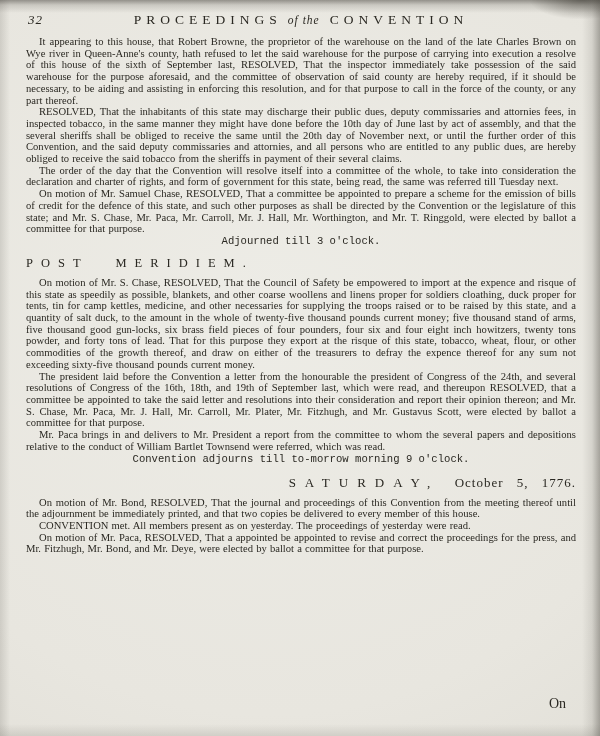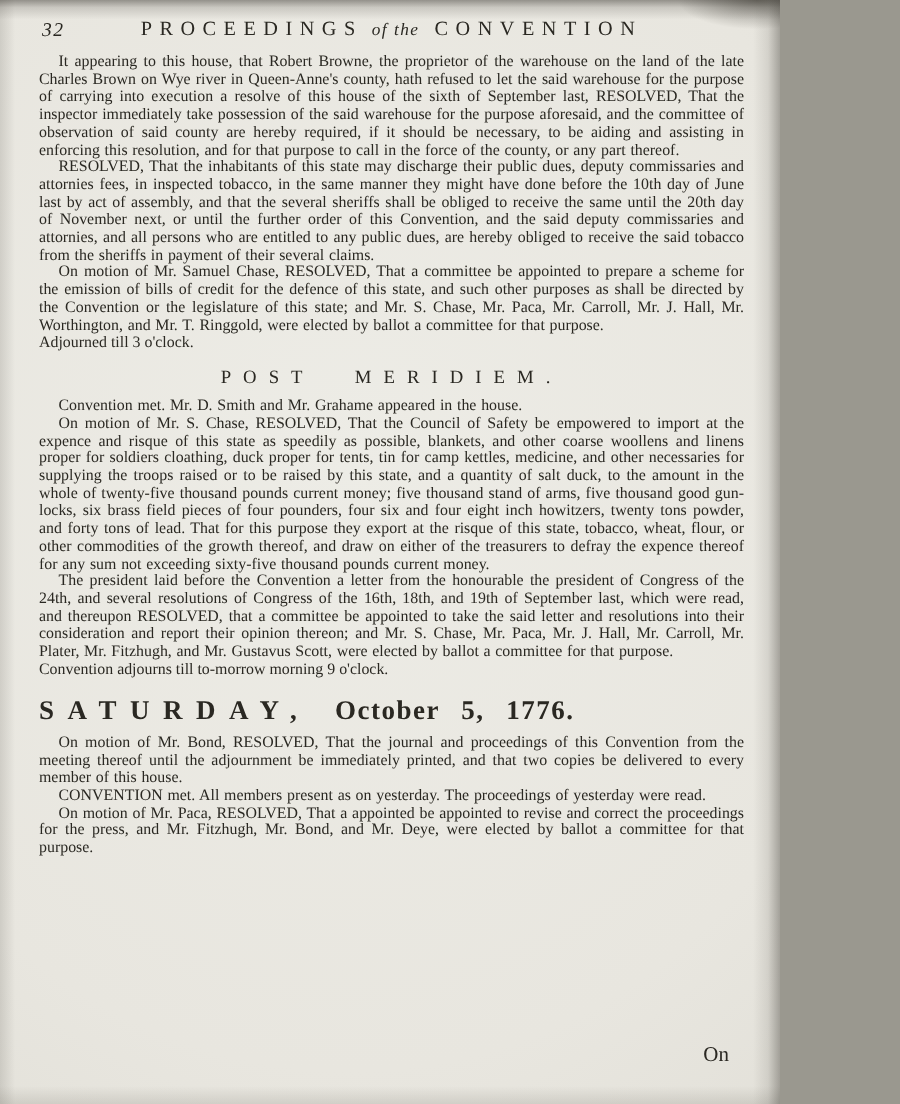--- a/index.html
+++ b/index.html
@@ -1,18 +1,18 @@
 <!DOCTYPE html>
 <html><head>
 <meta charset="utf-8">
 <style>
   html,body { margin:0; padding:0; background:#9a988f; }
   .page {
     position: relative;
-    width: 520px; height: 736px;
+    width: 600px; height: 736px;
     box-sizing: border-box;
     padding: 9px 24px 0 26px;
     margin: 0;
     overflow: hidden;
     font-family: "Liberation Serif", "DejaVu Serif", serif;
     color: #2a2822;
     background:
       radial-gradient(70px 26px at 97% 0%, rgba(58,55,48,.55), rgba(58,55,48,0) 75%),
       linear-gradient(180deg, rgba(62,59,53,.50) 0px, rgba(62,59,53,.18) 5px, rgba(62,59,53,0) 13px),
       linear-gradient(270deg, rgba(70,67,60,.42) 0px, rgba(70,67,60,.12) 8px, rgba(70,67,60,0) 18px),
@@ -46,35 +46,37 @@
     font-size: 10.6px;
     line-height: 11.7px;
     text-align: justify;
     text-indent: 13px;
     word-spacing: 0.5px;
   }
   .center-line {
     margin: 0;
     font-size: 10.6px;
     line-height: 12px;
+    text-align: center;
     text-indent: 0;
+    font-family: Liberation Mono, monospace;
   }
   .pm-heading {
     margin: 9px 0 6px 0;
-    text-align: center;
+    text-align: left;
     font-weight: normal;
     font-size: 12.5px;
     letter-spacing: 8px;
     word-spacing: 16px;
   }
   .sat-heading {
     margin: 10px 0 6px 0;
-    text-align: left;
-    font-weight: bold;
-    font-size: 18px;
+    text-align: right;
+    font-weight: normal;
+    font-size: 13px;
   }
   .sat-heading .day { letter-spacing: 9px; }
   .sat-heading .date { margin-left: 12px; word-spacing: 9px; letter-spacing: 1px; }
   .catchword {
     position: absolute;
     right: 34px; bottom: 24px;
     font-size: 14px;
   }
   section { display: block; }
 </style>
@@ -88,30 +90,31 @@
     <span class="running-title">
       <span class="caps">PROCEEDINGS</span>
       <span class="lower">of the</span>
       <span class="caps">CONVENTION</span>
     </span>
   </header>
 
   <section>
     <p class="body-par">It appearing to this house, that Robert Browne, the proprietor of the warehouse on the land of the late Charles Brown on Wye river in Queen-Anne's county, hath refused to let the said warehouse for the purpose of carrying into execution a resolve of this house of the sixth of September last, RESOLVED, That the inspector immediately take possession of the said warehouse for the purpose aforesaid, and the committee of observation of said county are hereby required, if it should be necessary, to be aiding and assisting in enforcing this resolution, and for that purpose to call in the force of the county, or any part thereof.</p>
     <p class="body-par">RESOLVED, That the inhabitants of this state may discharge their public dues, deputy commissaries and attornies fees, in inspected tobacco, in the same manner they might have done before the 10th day of June last by act of assembly, and that the several sheriffs shall be obliged to receive the same until the 20th day of November next, or until the further order of this Convention, and the said deputy commissaries and attornies, and all persons who are entitled to any public dues, are hereby obliged to receive the said tobacco from the sheriffs in payment of their several claims.</p>
+    <p class="body-par">The order of the day that the Convention will resolve itself into a committee of the whole, to take into consideration the declaration and charter of rights, and form of government for this state, being read, the same was referred till Tuesday next.</p>
     <p class="body-par">On motion of Mr. Samuel Chase, RESOLVED, That a committee be appointed to prepare a scheme for the emission of bills of credit for the defence of this state, and such other purposes as shall be directed by the Convention or the legislature of this state; and Mr. S. Chase, Mr. Paca, Mr. Carroll, Mr. J. Hall, Mr. Worthington, and Mr. T. Ringgold, were elected by ballot a committee for that purpose.</p>
     <p class="center-line">Adjourned till 3 o'clock.</p>
   </section>
 
   <h2 class="pm-heading">POST MERIDIEM.</h2>
 
   <section>
-    <p class="body-par">Convention met. Mr. D. Smith and Mr. Grahame appeared in the house.</p>
     <p class="body-par">On motion of Mr. S. Chase, RESOLVED, That the Council of Safety be empowered to import at the expence and risque of this state as speedily as possible, blankets, and other coarse woollens and linens proper for soldiers cloathing, duck proper for tents, tin for camp kettles, medicine, and other necessaries for supplying the troops raised or to be raised by this state, and a quantity of salt duck, to the amount in the whole of twenty-five thousand pounds current money; five thousand stand of arms, five thousand good gun-locks, six brass field pieces of four pounders, four six and four eight inch howitzers, twenty tons powder, and forty tons of lead. That for this purpose they export at the risque of this state, tobacco, wheat, flour, or other commodities of the growth thereof, and draw on either of the treasurers to defray the expence thereof for any sum not exceeding sixty-five thousand pounds current money.</p>
     <p class="body-par">The president laid before the Convention a letter from the honourable the president of Congress of the 24th, and several resolutions of Congress of the 16th, 18th, and 19th of September last, which were read, and thereupon RESOLVED, that a committee be appointed to take the said letter and resolutions into their consideration and report their opinion thereon; and Mr. S. Chase, Mr. Paca, Mr. J. Hall, Mr. Carroll, Mr. Plater, Mr. Fitzhugh, and Mr. Gustavus Scott, were elected by ballot a committee for that purpose.</p>
+    <p class="body-par">Mr. Paca brings in and delivers to Mr. President a report from the committee to whom the several papers and depositions relative to the conduct of William Bartlet Townsend were referred, which was read.</p>
     <p class="center-line">Convention adjourns till to-morrow morning 9 o'clock.</p>
   </section>
 
   <h2 class="sat-heading">
     <span class="day">SATURDAY,</span>
     <span class="date">October 5, 1776.</span>
   </h2>
 
   <section>
     <p class="body-par">On motion of Mr. Bond, RESOLVED, That the journal and proceedings of this Convention from the meeting thereof until the adjournment be immediately printed, and that two copies be delivered to every member of this house.</p>

